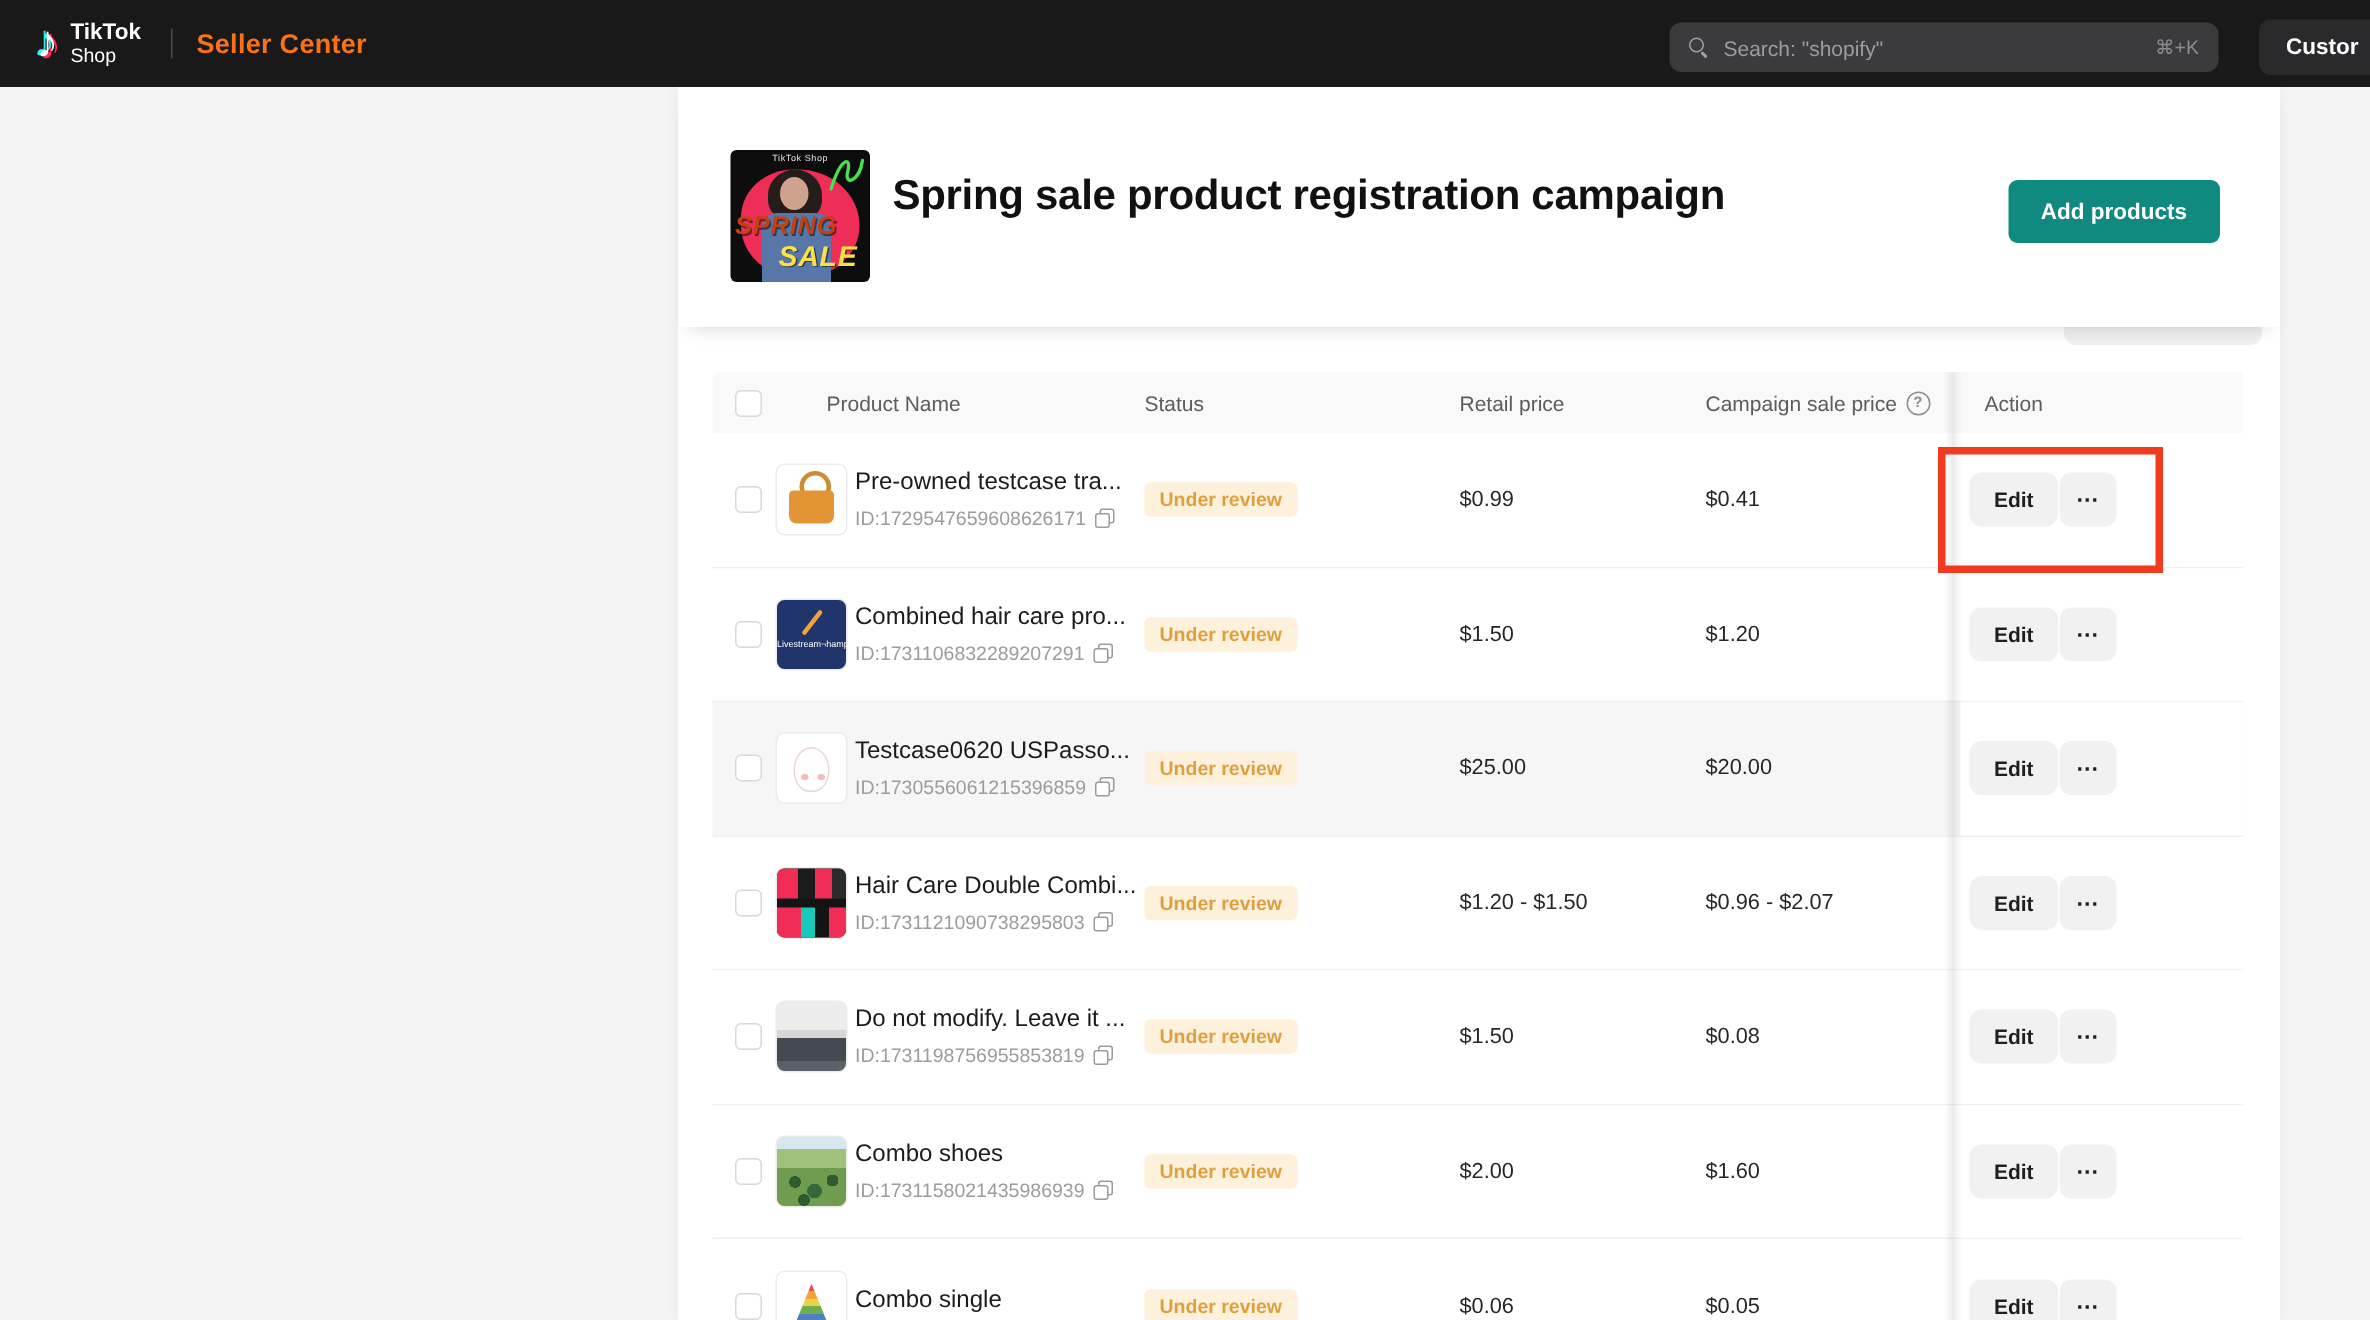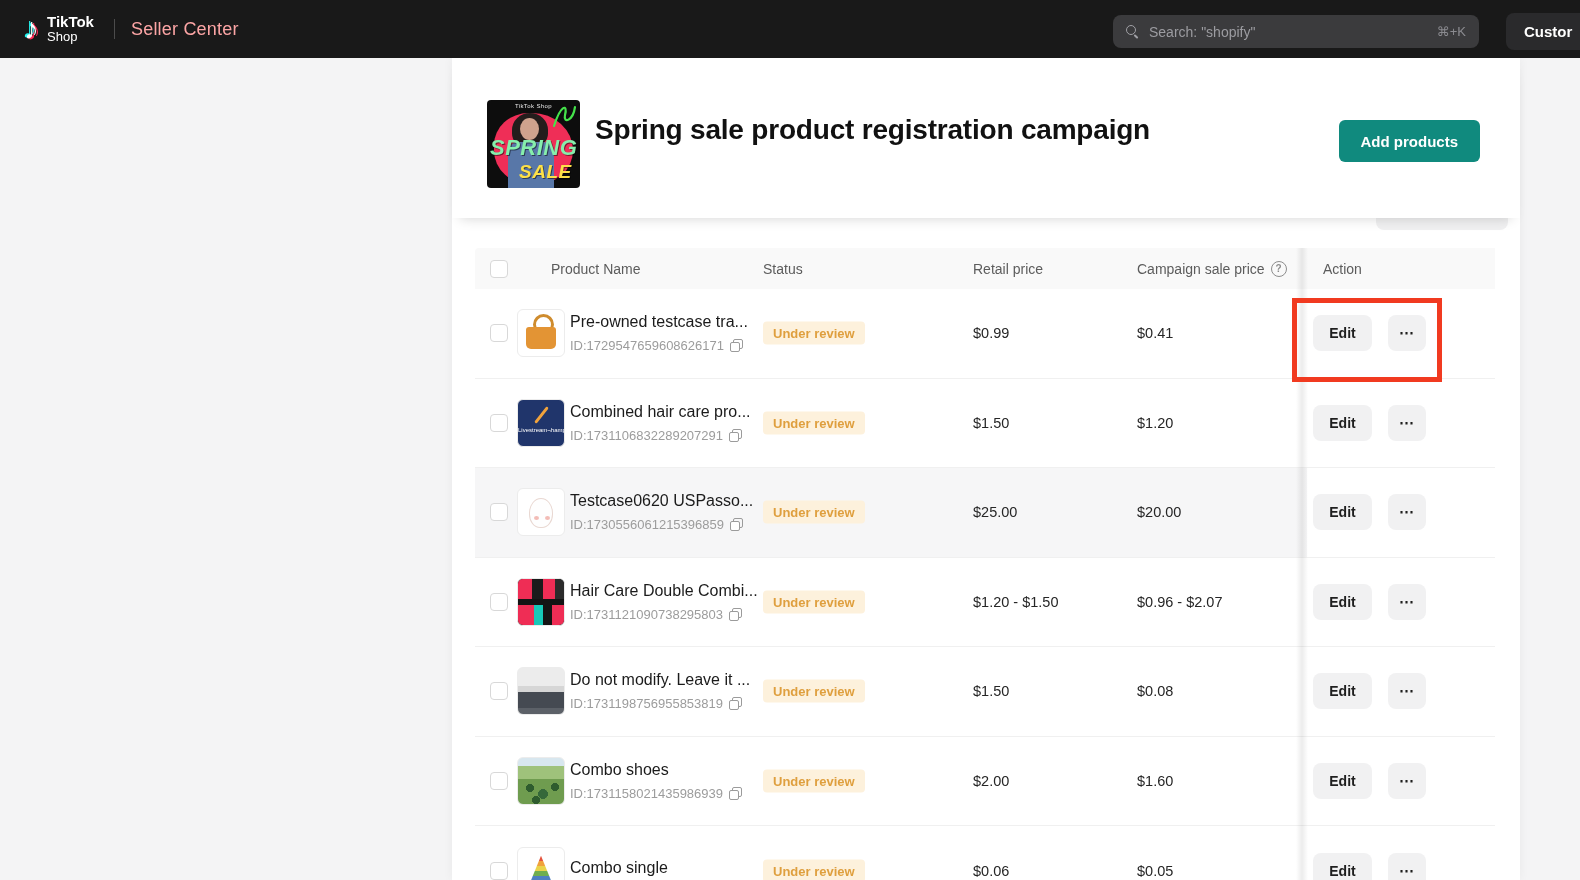--- a/index.html
+++ b/index.html
@@ -9,21 +9,21 @@
   
   .navbar { position:absolute; top:0; left:0; width:100%; height:58px; background:#191919; z-index:30;
             display:flex; align-items:center; }
   .brand { display:flex; align-items:center; gap:8px; margin-left:24px; cursor:pointer; }
   .note-icon { font-size:30px; color:#fff; line-height:1;
                text-shadow:-2px -1px 0 #25f4ee, 2px 1px 0 #fe2c55; }
   .brand-text { color:#fff; line-height:1.05; }
   .brand-l1 { font-size:15px; font-weight:bold; }
   .brand-l2 { font-size:13px; font-weight:400; }
   .nav-divider { width:1px; height:20px; background:#4c4c4c; margin:0 16px 0 20px; }
-  .product-name { color:#fca5a5; font-size:18px; font-weight:400; letter-spacing:.2px; }
+  .product-name { color:#f97316; font-size:18px; font-weight:700; letter-spacing:.2px; }
   .search-box { position:absolute; left:1113px; top:15px; width:366px; height:33px; background:#3b3b3d;
                 border-radius:8px; display:flex; align-items:center; padding:0 13px; gap:9px; }
   .search-glyph { position:relative; width:14px; height:14px; flex:none; }
   .search-glyph::before { content:""; position:absolute; left:0; top:0; width:8px; height:8px;
                           border:1.7px solid #a0a0a5; border-radius:50%; }
   .search-glyph::after { content:""; position:absolute; left:9px; top:9px; width:2px; height:5px;
                          background:#a0a0a5; transform:rotate(-45deg); border-radius:1px; }
   .search-input { flex:1; background:transparent; border:none; outline:none; color:#ddd; font-size:14px;
                   font-family:"Liberation Sans", sans-serif; }
   .search-input::placeholder { color:#9c9ca1; }
@@ -49,21 +49,21 @@
                   font-size:6px; letter-spacing:.4px; }
   .banner-blob { position:absolute; left:7px; top:13px; width:79px; height:72px; background:#ef2e57;
                  border-radius:46% 54% 50% 50%; }
   .banner-hair { position:absolute; left:25px; top:13px; width:36px; height:34px; background:#241d1c;
                  border-radius:50% 50% 40% 40%; }
   .banner-face { position:absolute; left:33px; top:18px; width:19px; height:22px; background:#cfa28d;
                  border-radius:50%; }
   .banner-jacket { position:absolute; left:21px; top:42px; width:46px; height:46px; background:#5877a8;
                    border-radius:10px 10px 0 0; }
   .banner-squiggle { position:absolute; right:3px; top:2px; }
-  .banner-spring { position:absolute; left:3px; bottom:27px; color:#86efac; font-size:22px; font-weight:800;
+  .banner-spring { position:absolute; left:3px; bottom:27px; color:#c2410c; font-size:17px; font-weight:800;
                    font-style:italic; letter-spacing:.5px; text-shadow:1px 1px 0 rgba(0,0,0,.5); }
   .banner-sale { position:absolute; left:32px; bottom:5px; color:#fde047; font-size:19px; font-weight:800;
                  font-style:italic; letter-spacing:.5px; text-shadow:1px 1px 0 rgba(0,0,0,.5); }
   .campaign-title { position:absolute; left:143px; top:56px; font-size:28px; font-weight:700; color:#111;
                     letter-spacing:-.2px; }
   .add-products-btn { position:absolute; right:40px; top:62px; height:42px; padding:0 22px; background:#108a7e;
                       color:#fff; border:none; border-radius:6px; font-size:15px; font-weight:600;
                       font-family:"Liberation Sans", sans-serif; cursor:pointer; }
 
   
@@ -118,21 +118,21 @@
   .copy-icon::before { content:""; position:absolute; right:0; top:0; width:8px; height:8px; border:1.4px solid #9b9b9b; border-radius:2px; }
   .copy-icon::after { content:""; position:absolute; left:0; bottom:0; width:8px; height:8px; border:1.4px solid #9b9b9b;
                       border-radius:2px; background:#fff; }
 
   .badge { position:absolute; left:288px; top:50%; transform:translateY(-50%); background:#fdf1dc; color:#df9f3e;
            font-size:13px; font-weight:600; padding:4px 10px; border-radius:4px; white-space:nowrap; }
   .retail, .campaign { position:absolute; top:50%; transform:translateY(-50%); font-size:14.5px; color:#262626; white-space:nowrap; }
   .retail { left:498px; } .campaign { left:662px; }
 
   .action-cell { position:absolute; left:832px; right:0; top:0; bottom:0; background:#fff;
-                 display:flex; align-items:center; gap:16px; padding-left:6px; }
+                 display:flex; align-items:center; gap:1px; padding-left:6px; }
   .thead .action-head-bg { position:absolute; left:832px; right:0; top:0; bottom:0; background:#f9f9f9; }
   .edit-btn { width:59px; height:36px; background:#f1f1f2; border:none; border-radius:8px; font-size:14px; font-weight:600;
               color:#1f1f1f; font-family:"Liberation Sans", sans-serif; cursor:pointer; }
   .more-btn { width:38px; height:36px; background:#f1f1f2; border:none; border-radius:8px; font-size:15px; font-weight:bold;
               color:#1f1f1f; font-family:"Liberation Sans", sans-serif; cursor:pointer; letter-spacing:1px; }
 
   
   .col-shadow { position:absolute; left:1296px; top:248px; width:12px; height:632px; z-index:5; pointer-events:none;
                 background:linear-gradient(to right, rgba(0,0,0,0), rgba(0,0,0,.075) 50%, rgba(0,0,0,0)); }
 

